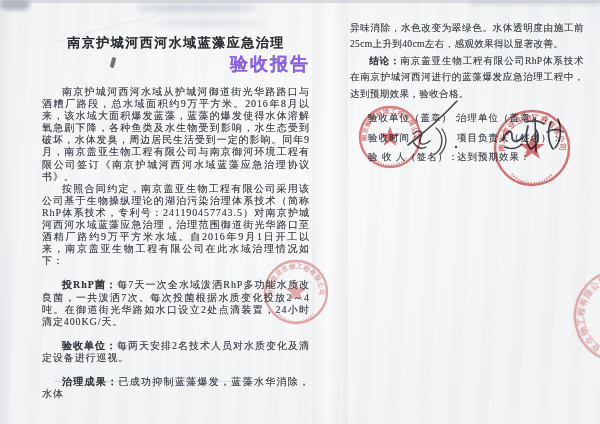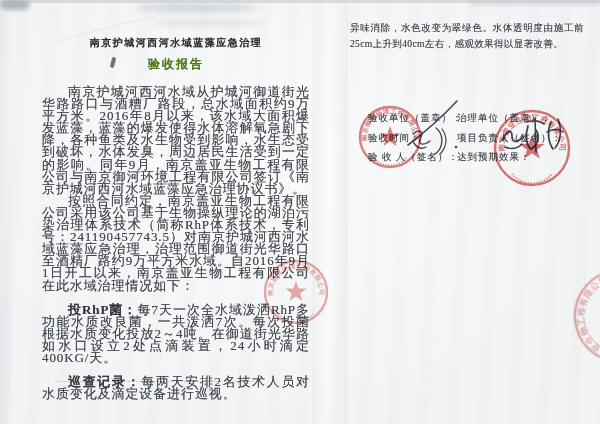--- a/index.html
+++ b/index.html
@@ -28,30 +28,30 @@
   .smudge4{left:470px;top:0;width:130px;height:5px;background:#c0c5cb;filter:blur(2px);opacity:.5;}
   .ink-blot{left:111px;top:57px;width:4px;height:11px;background:#565b61;border-radius:2px;transform:rotate(15deg);opacity:.85;}
   .dotted-trace{left:55px;top:381px;width:200px;height:0;border-top:1px dotted rgba(130,148,170,.5);}
   .crease{position:absolute;left:0;top:0;width:600px;height:424px;pointer-events:none;}
 
   
   .page{position:absolute;color:#3f434a;text-shadow:0 0 .5px rgba(63,67,74,.55);}
   .page1{left:42px;top:34px;width:268px;}
   .page2{left:350px;top:20px;width:234px;}
   .page h1{
-    margin:0;text-align:center;font-size:10px;line-height:18px;
+    margin:0;text-align:center;font-size:13px;line-height:18px;
     letter-spacing:1.5px;color:#2a2d31;font-weight:bold;
   }
   .page h2{
-    margin:4px 0 0 0;text-align:center;font-size:12px;line-height:16px;
-    letter-spacing:2px;color:#4d7c0f;font-weight:bold;
+    margin:4px 0 0 0;text-align:right;font-size:18px;line-height:16px;
+    letter-spacing:2px;color:#8b5cf6;font-weight:bold;
   }
   .body1{margin-top:14px;}
   .page1 p{
-    margin:0;font-size:13px;line-height:12.1px;letter-spacing:.9px;
+    margin:0;font-size:10px;line-height:12.1px;letter-spacing:.9px;
     text-align:justify;text-indent:2em;
   }
   .page1 p.lead-p{margin-top:12px;}
   .page2 p{
     margin:0;font-size:9.6px;line-height:16.4px;letter-spacing:.3px;
     text-align:justify;text-indent:2em;
   }
   .page2 p.noindent{text-indent:0;}
   p b{font-weight:bold;color:#35383e;}
 
@@ -85,27 +85,29 @@
   <path d="M58,42 C95,30 150,16 188,10" stroke="#dfe3e8" stroke-width="1" fill="none" opacity=".8"></path>
 </svg>
 
 <div class="page page1">
   <h1>南京护城河西河水域蓝藻应急治理</h1>
   <h2>验收报告</h2>
   <div class="body1" id="page1-body">
       <p>南京护城河西河水域从护城河御道街光华路路口与酒糟厂路段，总水域面积约9万平方米。2016年8月以来，该水域大面积爆发蓝藻，蓝藻的爆发使得水体溶解氧急剧下降，各种鱼类及水生物受到影响，水生态受到破坏，水体发臭，周边居民生活受到一定的影响。同年9月，南京盖亚生物工程有限公司与南京御河环境工程有限公司签订《南京护城河西河水域蓝藻应急治理协议书》。</p>
       <p>按照合同约定，南京盖亚生物工程有限公司采用该公司基于生物操纵理论的湖泊污染治理体系技术（简称RhP体系技术，专利号：241190457743.5）对南京护城河西河水域蓝藻应急治理，治理范围御道街光华路口至酒精厂路约9万平方米水域。自2016年9月1日开工以来，南京盖亚生物工程有限公司在此水域治理情况如下：</p>
       <p class="lead-p"><b>投RhP菌：</b>每7天一次全水域泼洒RhP多功能水质改良菌，一共泼洒7次。每次投菌根据水质变化投放2～4吨。在御道街光华路如水口设立2处点滴装置，24小时滴定400KG/天。</p>
-      <p class="lead-p"><b>巡查记录：</b>每两天安排2名技术人员对水质变化及滴定设备进行巡视。</p>
+      <p class="lead-p"><b>验收单位：</b>每两天安排2名技术人员对水质变化及滴定设备进行巡视。</p>
+      <p class="lead-p"><b>治理成果：</b>已成功抑制蓝藻爆发，蓝藻水华消除，水体</p>
     </div>
 </div>
 
 <div class="page page2">
   <div id="page2-body">
       <p class="noindent">异味消除，水色改变为翠绿色。水体透明度由施工前25cm上升到40cm左右，感观效果得以显著改善。</p>
+      <p class="lead-p"><b>结论：</b>南京盖亚生物工程有限公司RhP体系技术在南京护城河西河进行的蓝藻爆发应急治理工程中，达到预期效果，验收合格。</p>
     </div>
 </div>
 
 <div class="sign-col sign-left">
   <div>验收单位（盖章）：</div>
   <div>验收时间：</div>
   <div>验 收 人（签名）：</div>
 </div>
 <div class="sign-col sign-right">
   <div>治理单位（盖章）：</div>

